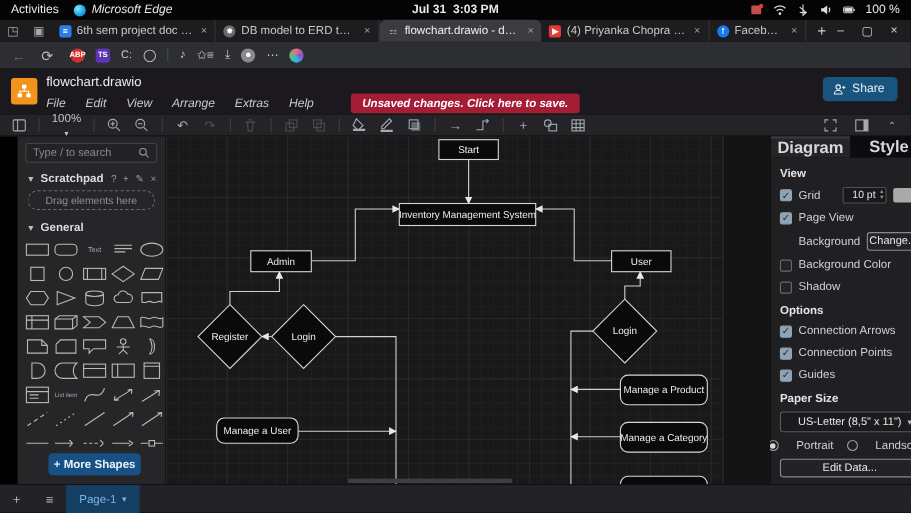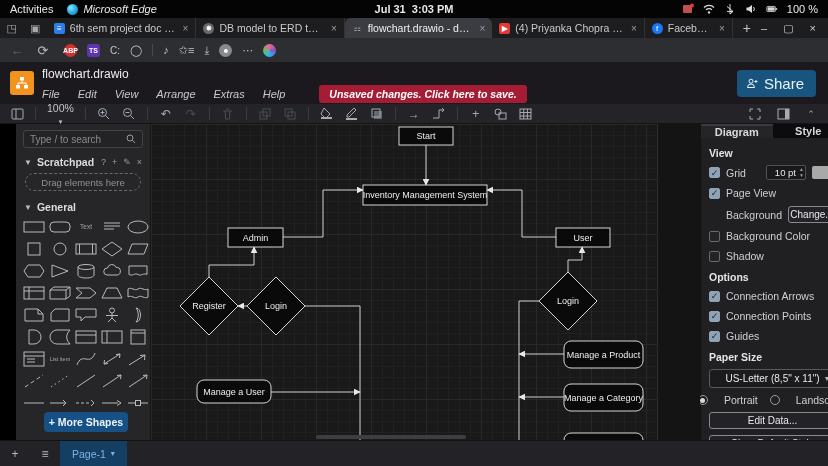--- a/index.html
+++ b/index.html
@@ -50,21 +50,21 @@
   #dio-header { position:absolute; left:0; top:62px; width:828px; height:42px; background:#1b191d;
     display:flex; align-items:flex-start; }
   #dio-logo { width:24px; height:24px; background:#f2931e; border-radius:3px; margin:9px 8px 0 10px;
     display:flex; align-items:center; justify-content:center; }
   #dio-titleblock { padding-top:5px; }
   #dio-title { color:#ececec; font-size:12px; }
   #dio-menus { display:flex; align-items:center; gap:18px; margin-top:4px; color:#c9c9cc; font-size:11px;font-style:italic; }
   #unsaved { background:#a51d35; color:#fff; font-size:10.5px; font-weight:bold; padding:3px 10px;
     border-radius:3px; margin-left:16px; }
   #share-btn { margin-left:auto; margin-right:12px; margin-top:8px; background:#18547d; color:#e8f1f8;
-    font-size:15px; padding:5px 12px 5px 9px; border-radius:4px; display:flex; align-items:center; gap:5px; }
+    font-size:11px; padding:5px 12px 5px 9px; border-radius:4px; display:flex; align-items:center; gap:5px; }
 
   
   #dio-toolbar { position:absolute; left:0; top:104px; width:828px; height:20px; background:#242428;
     border-bottom:1px solid #141414; display:flex; align-items:center; gap:11px; padding:0 10px;
     color:#a6abb0; font-size:12px; }
   .tb { display:inline-flex; align-items:center; justify-content:center; min-width:14px; height:16px;flex-direction:column; }
   .tb.dim { color:#55585c; opacity:.8; }
   .tb svg { display:block; }
   .tb-sep { width:1px; height:13px; background:#3c3c40; }
   #zoom-level { font-size:10.5px; color:#c3c3c6; display:flex; gap:4px; align-items:center; }
@@ -105,21 +105,21 @@
     background-size:55px 55px,55px 55px,11px 11px,11px 11px;
     border-right:1px solid #2c2c2c; }
   #diagram-svg { position:absolute; left:0; top:0; }
   #hscroll { position:absolute; left:165px; bottom:1px; width:150px; height:4px; background:#3e3e42; border-radius:2px; }
 
   
   #format { width:144px; height:316px; background:#202023; color:#cfcfd2; font-size:10.5px;
     border-left:1px solid #111; display:flex; flex-direction:column; }
   #format-tabs { display:flex; height:24px; background:#0c0c0e; }
   .ftab { flex:1; display:flex; align-items:center; justify-content:center; font-weight:bold;
-    font-size:11px; color:#d8d8da; }
+    font-size:15px; color:#d8d8da; }
   .ftab.active { background:#252528; border-top:2px solid #3a3a3e; }
   #format-body { padding:7px 8px; display:flex; flex-direction:column; gap:6px; }
   .fsection-title { font-weight:bold; color:#e4e4e6; font-size:10.5px; margin-top:2px; }
   .frow { display:flex; align-items:center; gap:6px; min-height:14px; }
   .cbx { width:11px; height:11px; border:1px solid #6a6a6e; border-radius:2px; background:#232326;
     display:inline-flex; align-items:center; justify-content:center; font-size:9px; color:#16222c; flex:0 0 auto; }
   .cbx.on { background:#8fa3b5; border-color:#8fa3b5; }
   .num-input { margin-left:auto; width:40px; height:15px; background:#19191c; border:1px solid #515155;
     border-radius:2px; color:#e6e6e8; font-size:9.5px; display:flex; align-items:center; justify-content:flex-end;
     padding-right:9px; position:relative; }

